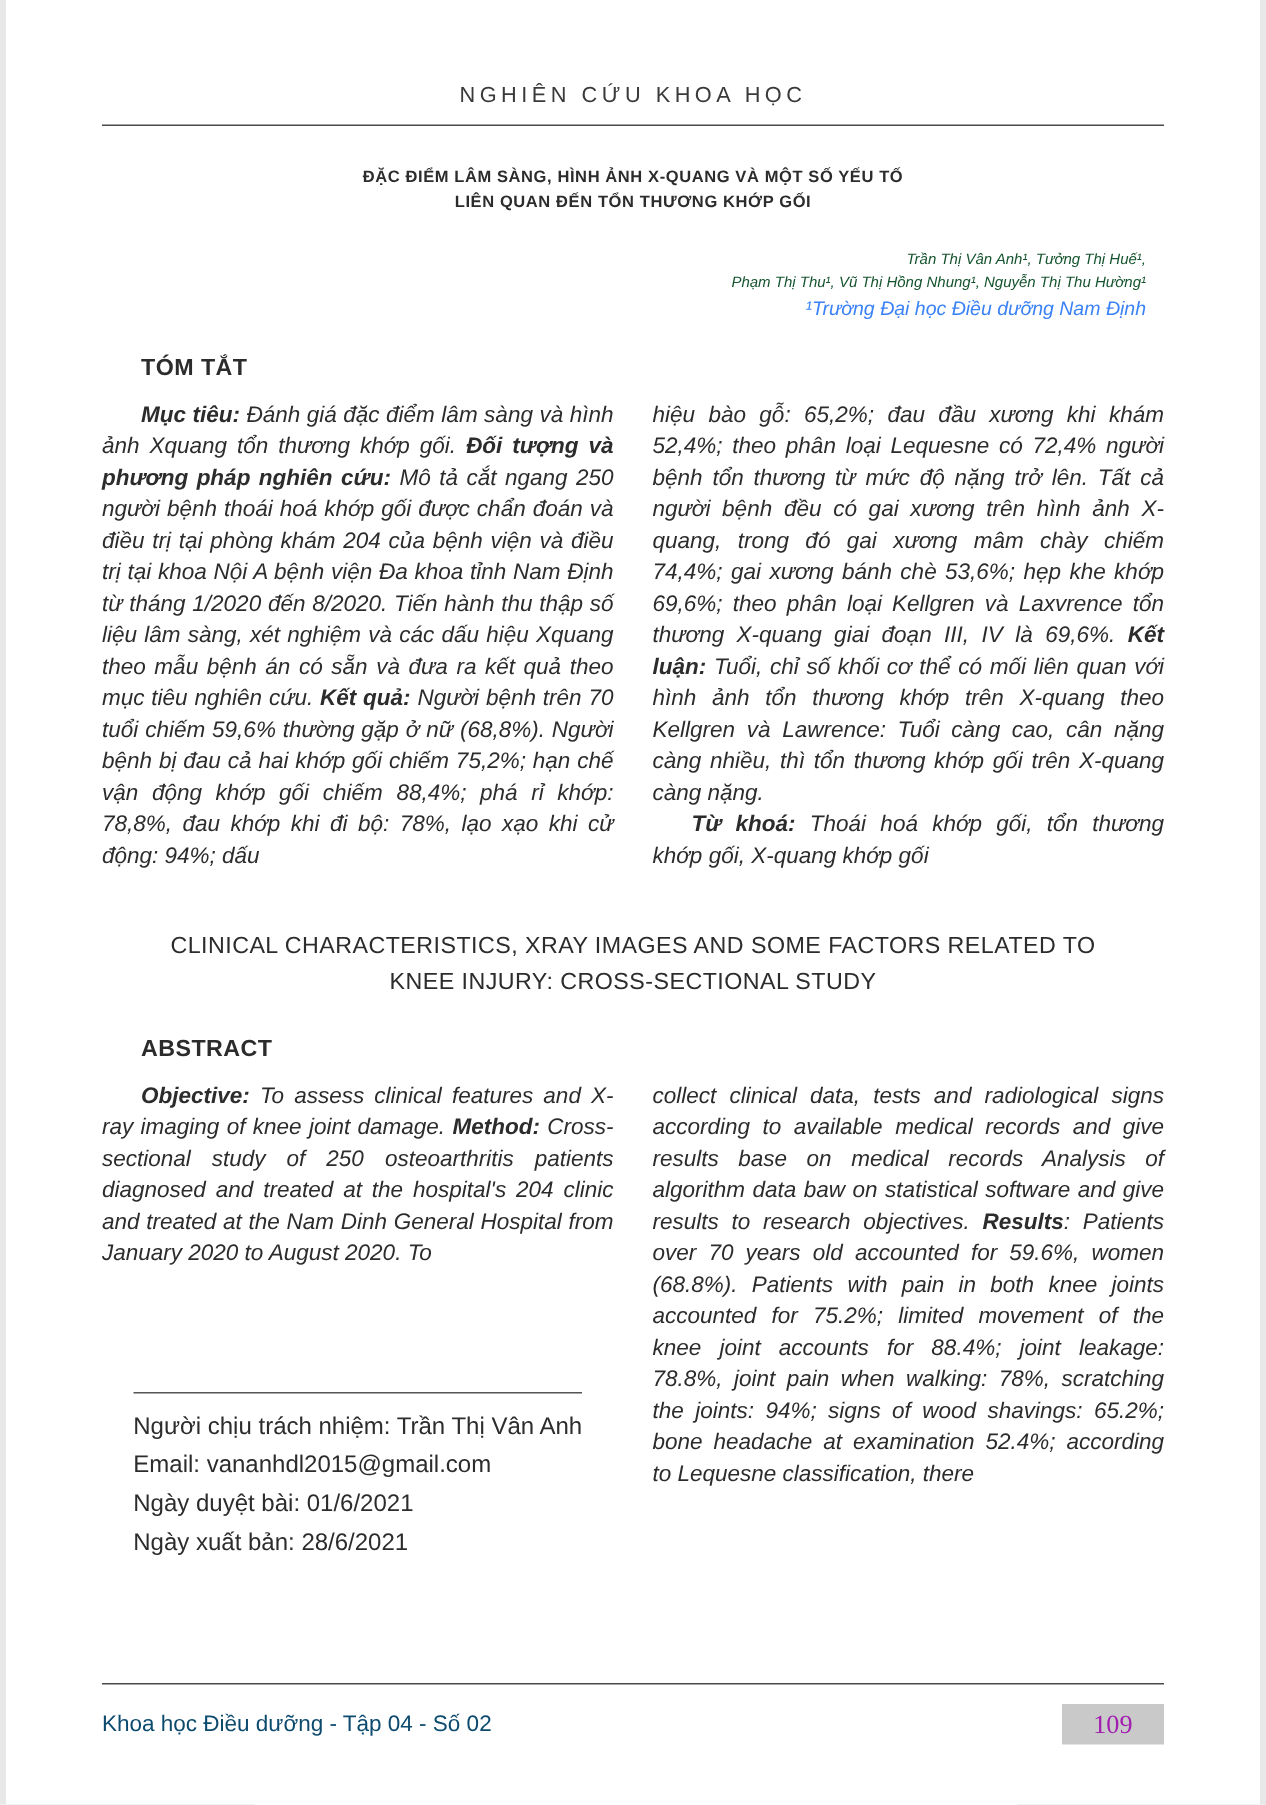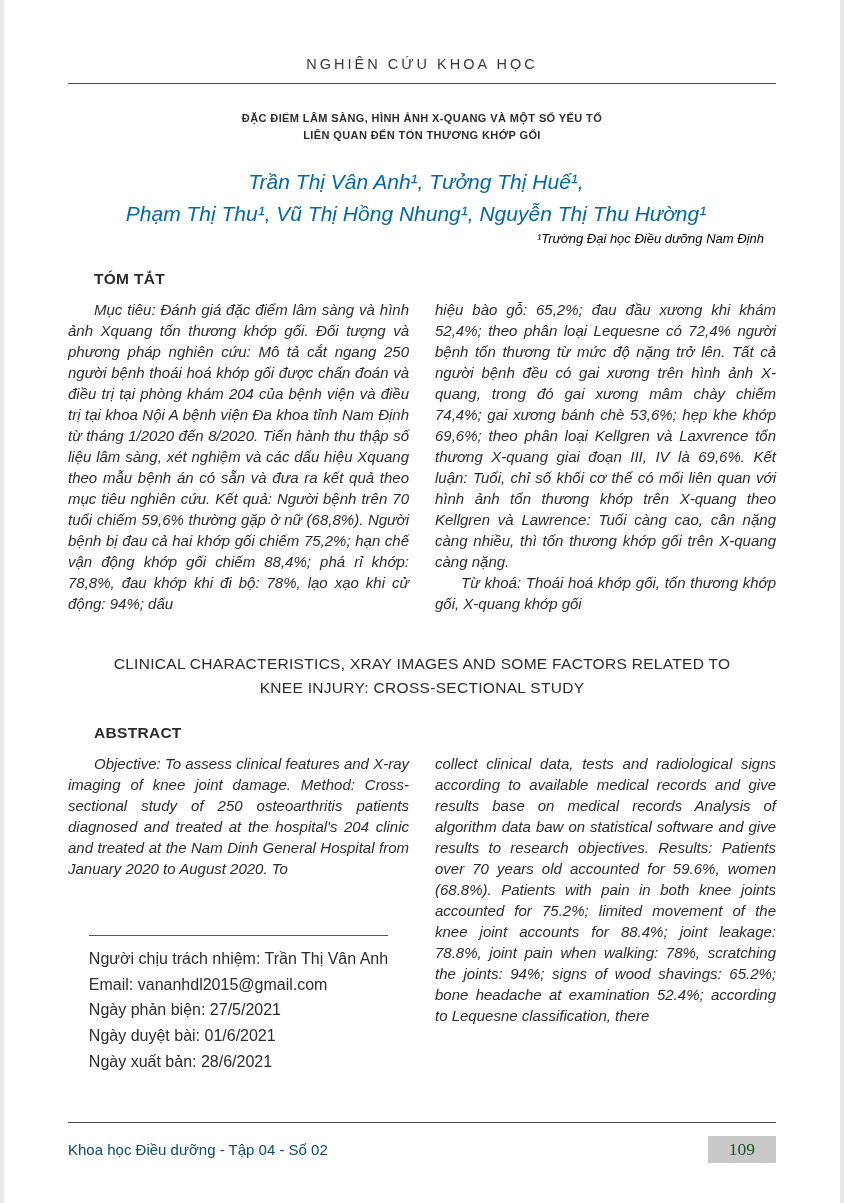--- a/index.html
+++ b/index.html
@@ -31,35 +31,35 @@
     text-align: center;
     font-weight: bold;
     font-size: 11px;
     letter-spacing: 0.4px;
     line-height: 1.55;
     white-space: pre-line;
     color: #2c2c2c;
   }
   .authors {
     margin-top: 22px;
-    text-align: center;
+    text-align: right;
     font-style: italic;
-    font-size: 21px;
+    font-size: 10px;
     line-height: 1.5;
     white-space: pre-line;
     padding-right: 12px;
-    color: #0369a1;
+    color: #14532d;
   }
   .affiliation {
     margin-top: 2px;
     text-align: right;
     font-style: italic;
     font-size: 13px;
     padding-right: 12px;
-    color: #000000;
+    color: #3b82f6;
   }
   .section-heading {
     margin-top: 24px;
     padding-left: 26px;
     font-weight: bold;
     font-size: 15.5px;
     letter-spacing: 0.3px;
     color: #2c2c2c;
   }
   .columns {
@@ -71,21 +71,21 @@
     flex: 1;
     min-width: 0;
     font-style: italic;
     font-size: 15px;
     line-height: 1.4;
     text-align: justify;
     color: #2c2c2c;
   }
   .col .abs-para { margin: 0; }
   .col .abs-para.indent { text-indent: 26px; }
-  .run-bold { font-weight: normal; }
+  .run-bold { font-weight: bold; }
   .en-title {
     margin-top: 38px;
     text-align: center;
     font-weight: normal;
     font-size: 15.5px;
     letter-spacing: 0.3px;
     line-height: 1.55;
     white-space: pre-line;
     color: #2c2c2c;
   }
@@ -119,21 +119,21 @@
     align-items: center;
   }
   .footer-journal {
     font-size: 15px;
     color: #0c4a6e;
   }
   .page-num {
     background: #c9c9c9;
     font-family: "Liberation Serif", serif;
     font-size: 17.5px;
-    color: #14532d;
+    color: #a21caf;
     padding: 3px 21px;
   }
 </style>
 </head>
 <body>
 
 <div class="page">
 
   <div class="running-head">NGHIÊN CỨU KHOA HỌC</div>
   <hr class="head-rule">
@@ -164,21 +164,20 @@
 
   <div class="columns en">
     <div class="col col-flex">
       <div>
           <p class="abs-para indent"><span class="run-bold">Objective:</span><span> To assess clinical features and X-ray imaging of knee joint damage. </span><span class="run-bold">Method:</span><span> Cross-sectional study of 250 osteoarthritis patients diagnosed and treated at the hospital's 204 clinic and treated at the Nam Dinh General Hospital from January 2020 to August 2020. To</span></p>
         </div>
       <div class="col-spacer"></div>
       <div class="footnote">
         <div>Người chịu trách nhiệm: Trần Thị Vân Anh</div>
         <div>Email: vananhdl2015@gmail.com</div>
-        <div>Ngày phản biện: 27/5/2021</div>
         <div>Ngày duyệt bài: 01/6/2021</div>
         <div>Ngày xuất bản: 28/6/2021</div>
       </div>
     </div>
     <div class="col">
         <p class="abs-para"><span>collect clinical data, tests and radiological signs according to available medical records and give results base on medical records Analysis of algorithm data baw on statistical software and give results to research objectives. </span><span class="run-bold">Results</span><span>: Patients over 70 years old accounted for 59.6%, women (68.8%). Patients with pain in both knee joints accounted for 75.2%; limited movement of the knee joint accounts for 88.4%; joint leakage: 78.8%, joint pain when walking: 78%, scratching the joints: 94%; signs of wood shavings: 65.2%; bone headache at examination 52.4%; according to Lequesne classification, there</span></p>
       </div>
   </div>
 
   <div class="footer-wrap">

